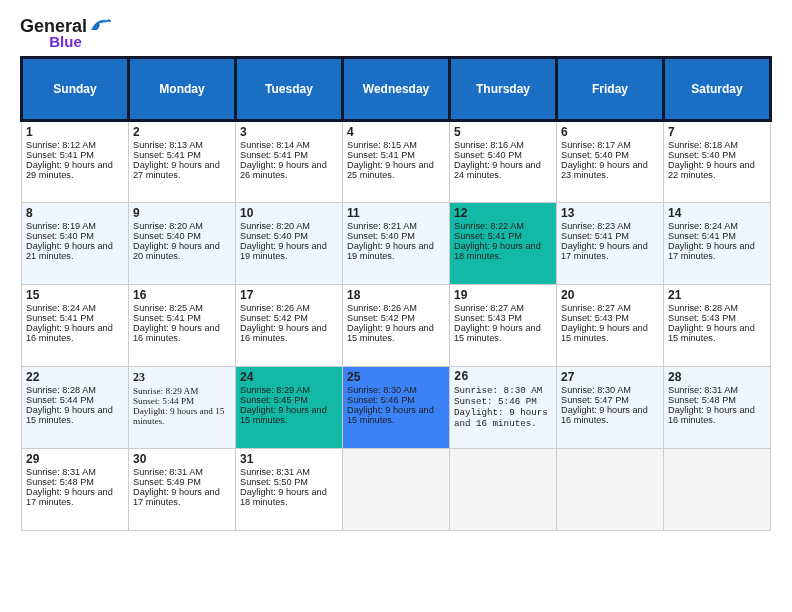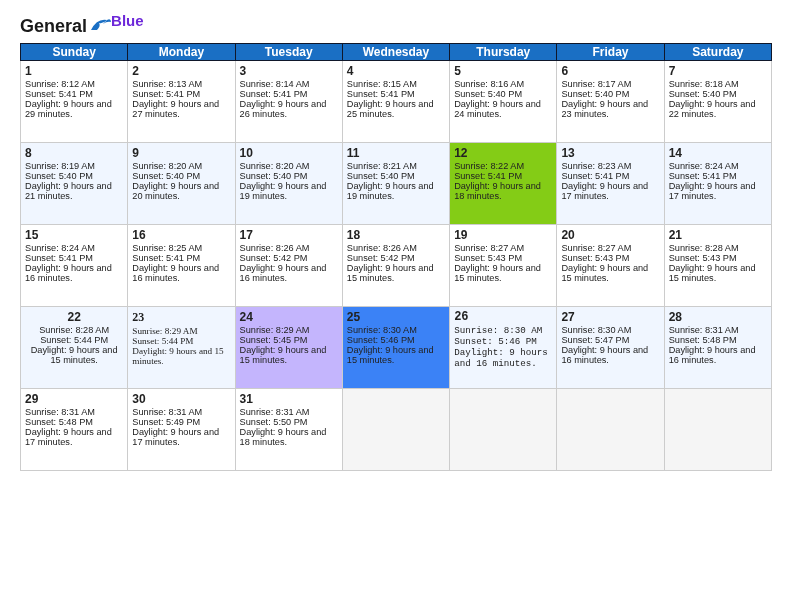--- a/index.html
+++ b/index.html
@@ -16,21 +16,22 @@
       padding: 16px 20px 10px 20px;
     }
     .header {
       display: flex;
       justify-content: space-between;
       align-items: flex-start;
       margin-bottom: 6px;
     }
     .logo {
       display: flex;
-      align-items: flex-start;
+      flex-direction: column;
+      align-items: center;
     }
     .title-block {
       text-align: right;
     }
     .month-title {
       font-size: 30px;
       font-weight: bold;
       color: #222;
       line-height: 1.1;
     }
@@ -41,24 +42,24 @@
     }
     .calendar {
       width: 100%;
       border-collapse: collapse;
       table-layout: fixed;
     }
     .calendar th {
       background: #1a6fc4;
       color: #fff;
       text-align: center;
-      padding: 1px 2px;
+      padding: 23px 2px;
       font-size: 12px;
       font-weight: bold;
-      border: 1px solid #0f172a;
+      border: 3px solid #0f172a;
     }
     .calendar td {
       vertical-align: top;
       border: 1px solid #ccc;
       padding: 3px 4px;
       font-size: 9.2px;
       color: #222;
       height: 82px;
       background: #fff;
     }
@@ -116,37 +117,37 @@
           <td><span class="day-num">4</span><span>Sunrise: 8:15 AM</span><br><span>Sunset: 5:41 PM</span><br><span>Daylight: 9 hours and 25 minutes.</span></td>
           <td><span class="day-num">5</span><span>Sunrise: 8:16 AM</span><br><span>Sunset: 5:40 PM</span><br><span>Daylight: 9 hours and 24 minutes.</span></td>
           <td><span class="day-num">6</span><span>Sunrise: 8:17 AM</span><br><span>Sunset: 5:40 PM</span><br><span>Daylight: 9 hours and 23 minutes.</span></td>
           <td><span class="day-num">7</span><span>Sunrise: 8:18 AM</span><br><span>Sunset: 5:40 PM</span><br><span>Daylight: 9 hours and 22 minutes.</span></td>
         </tr>
         <tr>
           <td style="background: rgb(240, 246, 255);"><span class="day-num">8</span><span>Sunrise: 8:19 AM</span><br><span>Sunset: 5:40 PM</span><br><span>Daylight: 9 hours and 21 minutes.</span></td>
           <td style="background: rgb(240, 246, 255);"><span class="day-num">9</span><span>Sunrise: 8:20 AM</span><br><span>Sunset: 5:40 PM</span><br><span>Daylight: 9 hours and 20 minutes.</span></td>
           <td style="background: rgb(240, 246, 255);"><span class="day-num">10</span><span>Sunrise: 8:20 AM</span><br><span>Sunset: 5:40 PM</span><br><span>Daylight: 9 hours and 19 minutes.</span></td>
           <td style="background: rgb(240, 246, 255);"><span class="day-num">11</span><span>Sunrise: 8:21 AM</span><br><span>Sunset: 5:40 PM</span><br><span>Daylight: 9 hours and 19 minutes.</span></td>
-          <td style="background: #84cc16;"><span class="day-num">12</span><span>Sunrise: 8:22 AM</span><br><span>Sunset: 5:41 PM</span><br><span>Daylight: 9 hours and 18 minutes.</span></td>
+          <td style="background: #14b8a6;"><span class="day-num">12</span><span>Sunrise: 8:22 AM</span><br><span>Sunset: 5:41 PM</span><br><span>Daylight: 9 hours and 18 minutes.</span></td>
           <td style="background: rgb(240, 246, 255);"><span class="day-num">13</span><span>Sunrise: 8:23 AM</span><br><span>Sunset: 5:41 PM</span><br><span>Daylight: 9 hours and 17 minutes.</span></td>
           <td style="background: rgb(240, 246, 255);"><span class="day-num">14</span><span>Sunrise: 8:24 AM</span><br><span>Sunset: 5:41 PM</span><br><span>Daylight: 9 hours and 17 minutes.</span></td>
         </tr>
         <tr>
           <td><span class="day-num">15</span><span>Sunrise: 8:24 AM</span><br><span>Sunset: 5:41 PM</span><br><span>Daylight: 9 hours and 16 minutes.</span></td>
           <td><span class="day-num">16</span><span>Sunrise: 8:25 AM</span><br><span>Sunset: 5:41 PM</span><br><span>Daylight: 9 hours and 16 minutes.</span></td>
           <td><span class="day-num">17</span><span>Sunrise: 8:26 AM</span><br><span>Sunset: 5:42 PM</span><br><span>Daylight: 9 hours and 16 minutes.</span></td>
           <td><span class="day-num">18</span><span>Sunrise: 8:26 AM</span><br><span>Sunset: 5:42 PM</span><br><span>Daylight: 9 hours and 15 minutes.</span></td>
           <td><span class="day-num">19</span><span>Sunrise: 8:27 AM</span><br><span>Sunset: 5:43 PM</span><br><span>Daylight: 9 hours and 15 minutes.</span></td>
           <td><span class="day-num">20</span><span>Sunrise: 8:27 AM</span><br><span>Sunset: 5:43 PM</span><br><span>Daylight: 9 hours and 15 minutes.</span></td>
           <td><span class="day-num">21</span><span>Sunrise: 8:28 AM</span><br><span>Sunset: 5:43 PM</span><br><span>Daylight: 9 hours and 15 minutes.</span></td>
         </tr>
         <tr>
-          <td style="background: rgb(240, 246, 255); text-align: center;"><span class="day-num">22</span><span>Sunrise: 8:28 AM</span><br><span>Sunset: 5:44 PM</span><br><span>Daylight: 9 hours and 15 minutes.</span></td>
+          <td style="background: rgb(240, 246, 255);"><span class="day-num">22</span><span>Sunrise: 8:28 AM</span><br><span>Sunset: 5:44 PM</span><br><span>Daylight: 9 hours and 15 minutes.</span></td>
           <td style="background: rgb(240, 246, 255); font-family: Liberation Serif, serif;"><span class="day-num">23</span><span>Sunrise: 8:29 AM</span><br><span>Sunset: 5:44 PM</span><br><span>Daylight: 9 hours and 15 minutes.</span></td>
-          <td style="background: #c4b5fd;"><span class="day-num">24</span><span>Sunrise: 8:29 AM</span><br><span>Sunset: 5:45 PM</span><br><span>Daylight: 9 hours and 15 minutes.</span></td>
+          <td style="background: #14b8a6;"><span class="day-num">24</span><span>Sunrise: 8:29 AM</span><br><span>Sunset: 5:45 PM</span><br><span>Daylight: 9 hours and 15 minutes.</span></td>
           <td style="background: #3b82f6;"><span class="day-num">25</span><span>Sunrise: 8:30 AM</span><br><span>Sunset: 5:46 PM</span><br><span>Daylight: 9 hours and 15 minutes.</span></td>
           <td style="background: rgb(240, 246, 255); font-family: Liberation Mono, monospace;"><span class="day-num">26</span><span>Sunrise: 8:30 AM</span><br><span>Sunset: 5:46 PM</span><br><span>Daylight: 9 hours and 16 minutes.</span></td>
           <td style="background: rgb(240, 246, 255);"><span class="day-num">27</span><span>Sunrise: 8:30 AM</span><br><span>Sunset: 5:47 PM</span><br><span>Daylight: 9 hours and 16 minutes.</span></td>
           <td style="background: rgb(240, 246, 255);"><span class="day-num">28</span><span>Sunrise: 8:31 AM</span><br><span>Sunset: 5:48 PM</span><br><span>Daylight: 9 hours and 16 minutes.</span></td>
         </tr>
         <tr>
           <td><span class="day-num">29</span><span>Sunrise: 8:31 AM</span><br><span>Sunset: 5:48 PM</span><br><span>Daylight: 9 hours and 17 minutes.</span></td>
           <td><span class="day-num">30</span><span>Sunrise: 8:31 AM</span><br><span>Sunset: 5:49 PM</span><br><span>Daylight: 9 hours and 17 minutes.</span></td>
           <td><span class="day-num">31</span><span>Sunrise: 8:31 AM</span><br><span>Sunset: 5:50 PM</span><br><span>Daylight: 9 hours and 18 minutes.</span></td>
           <td class="empty"></td>

